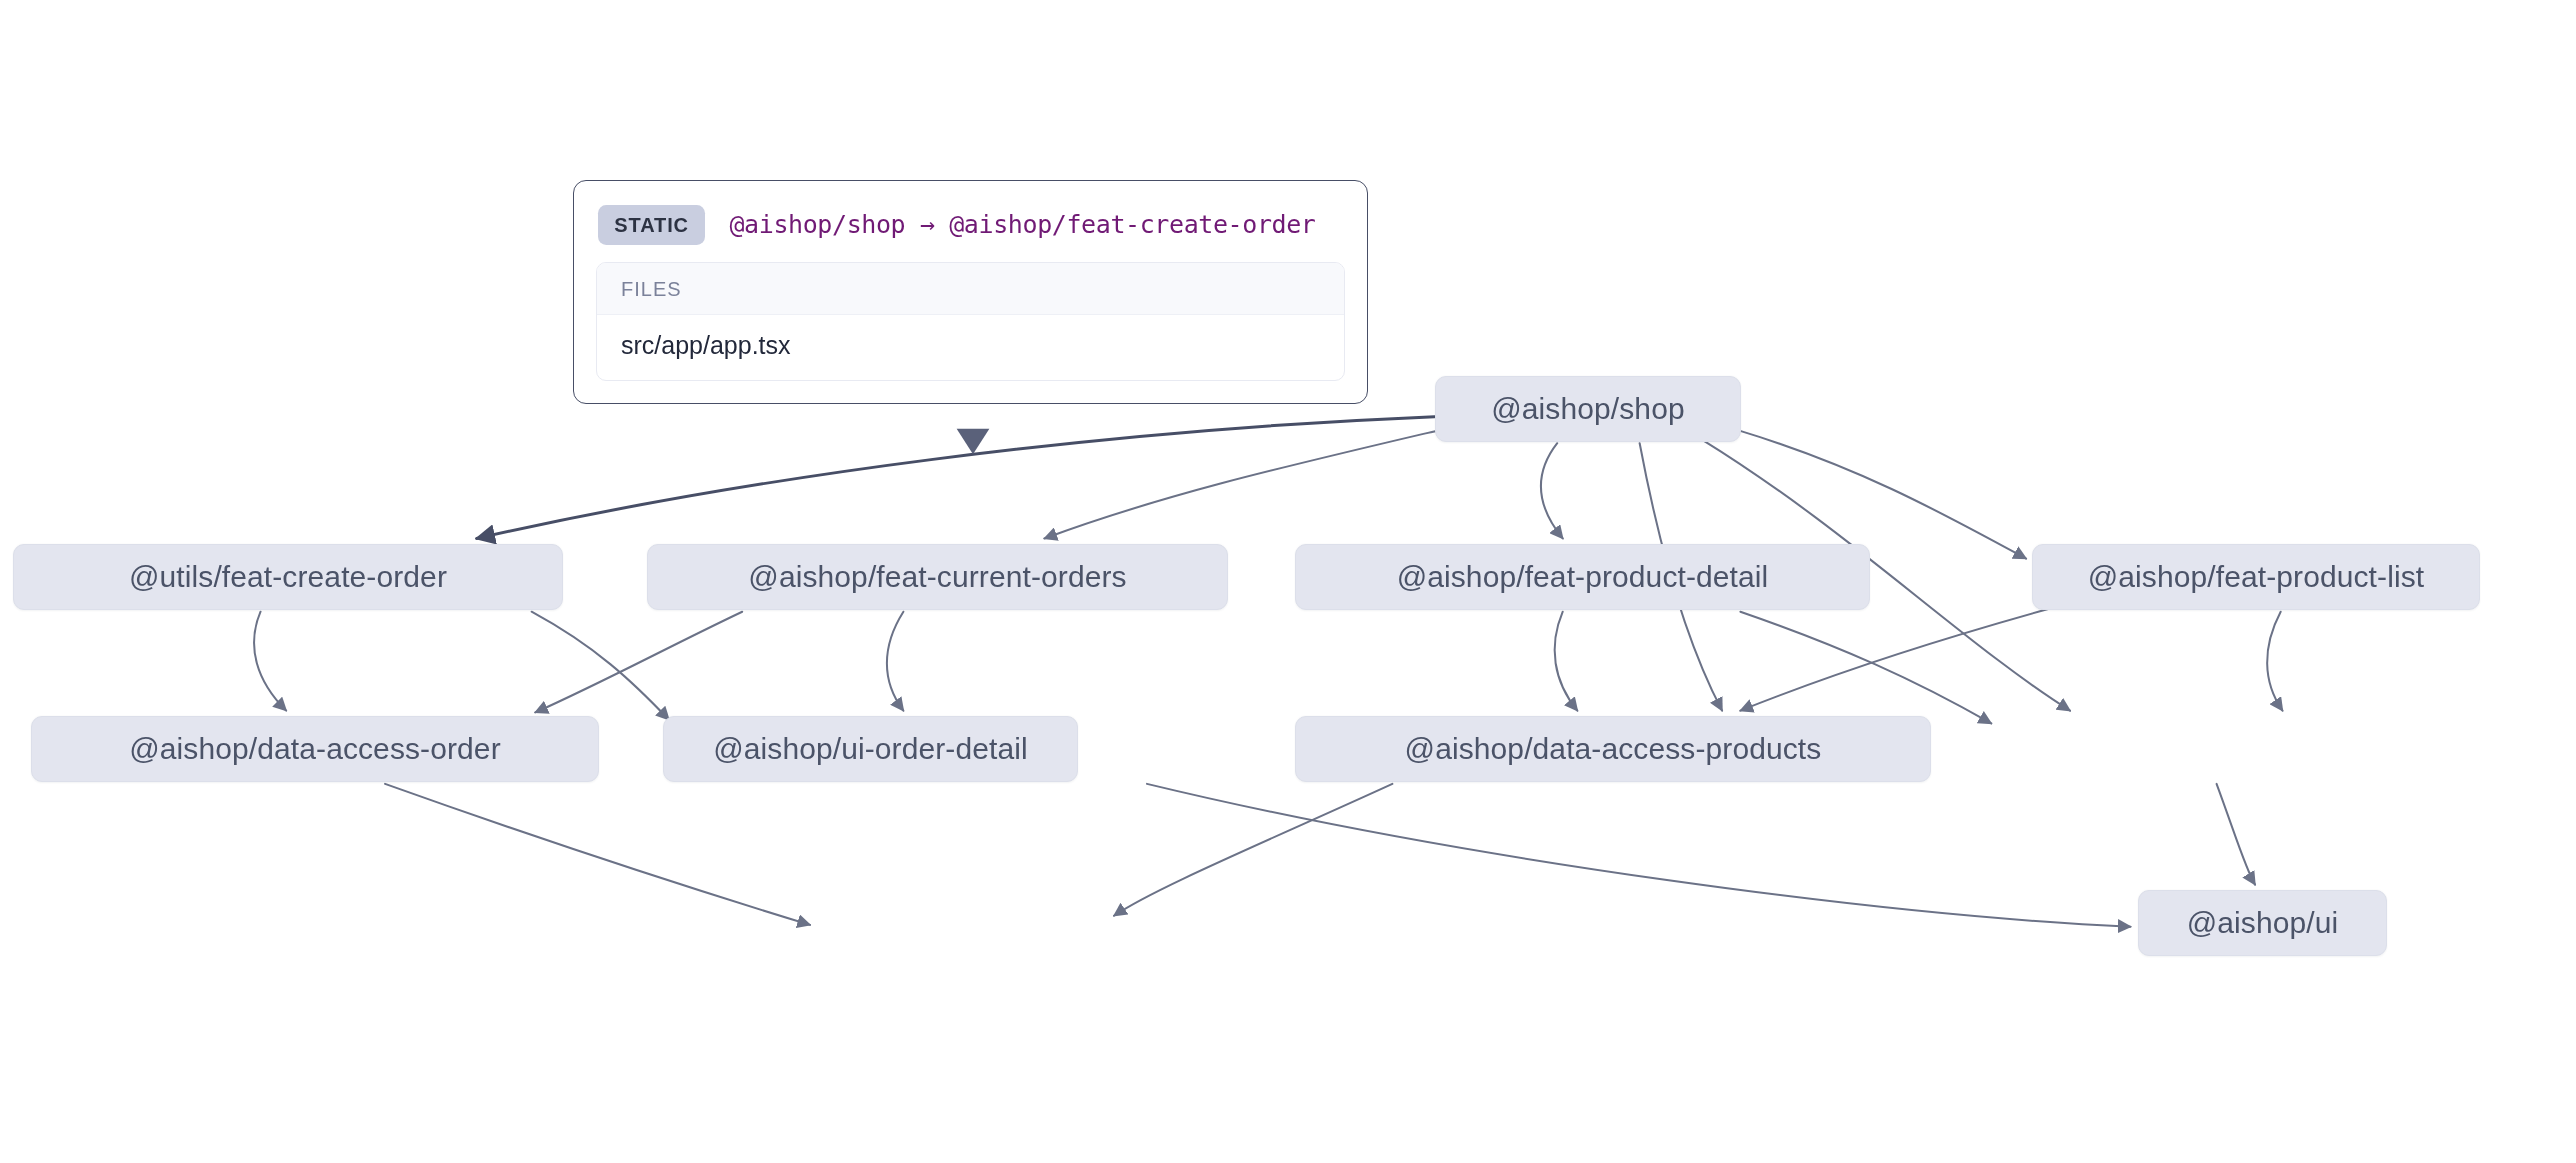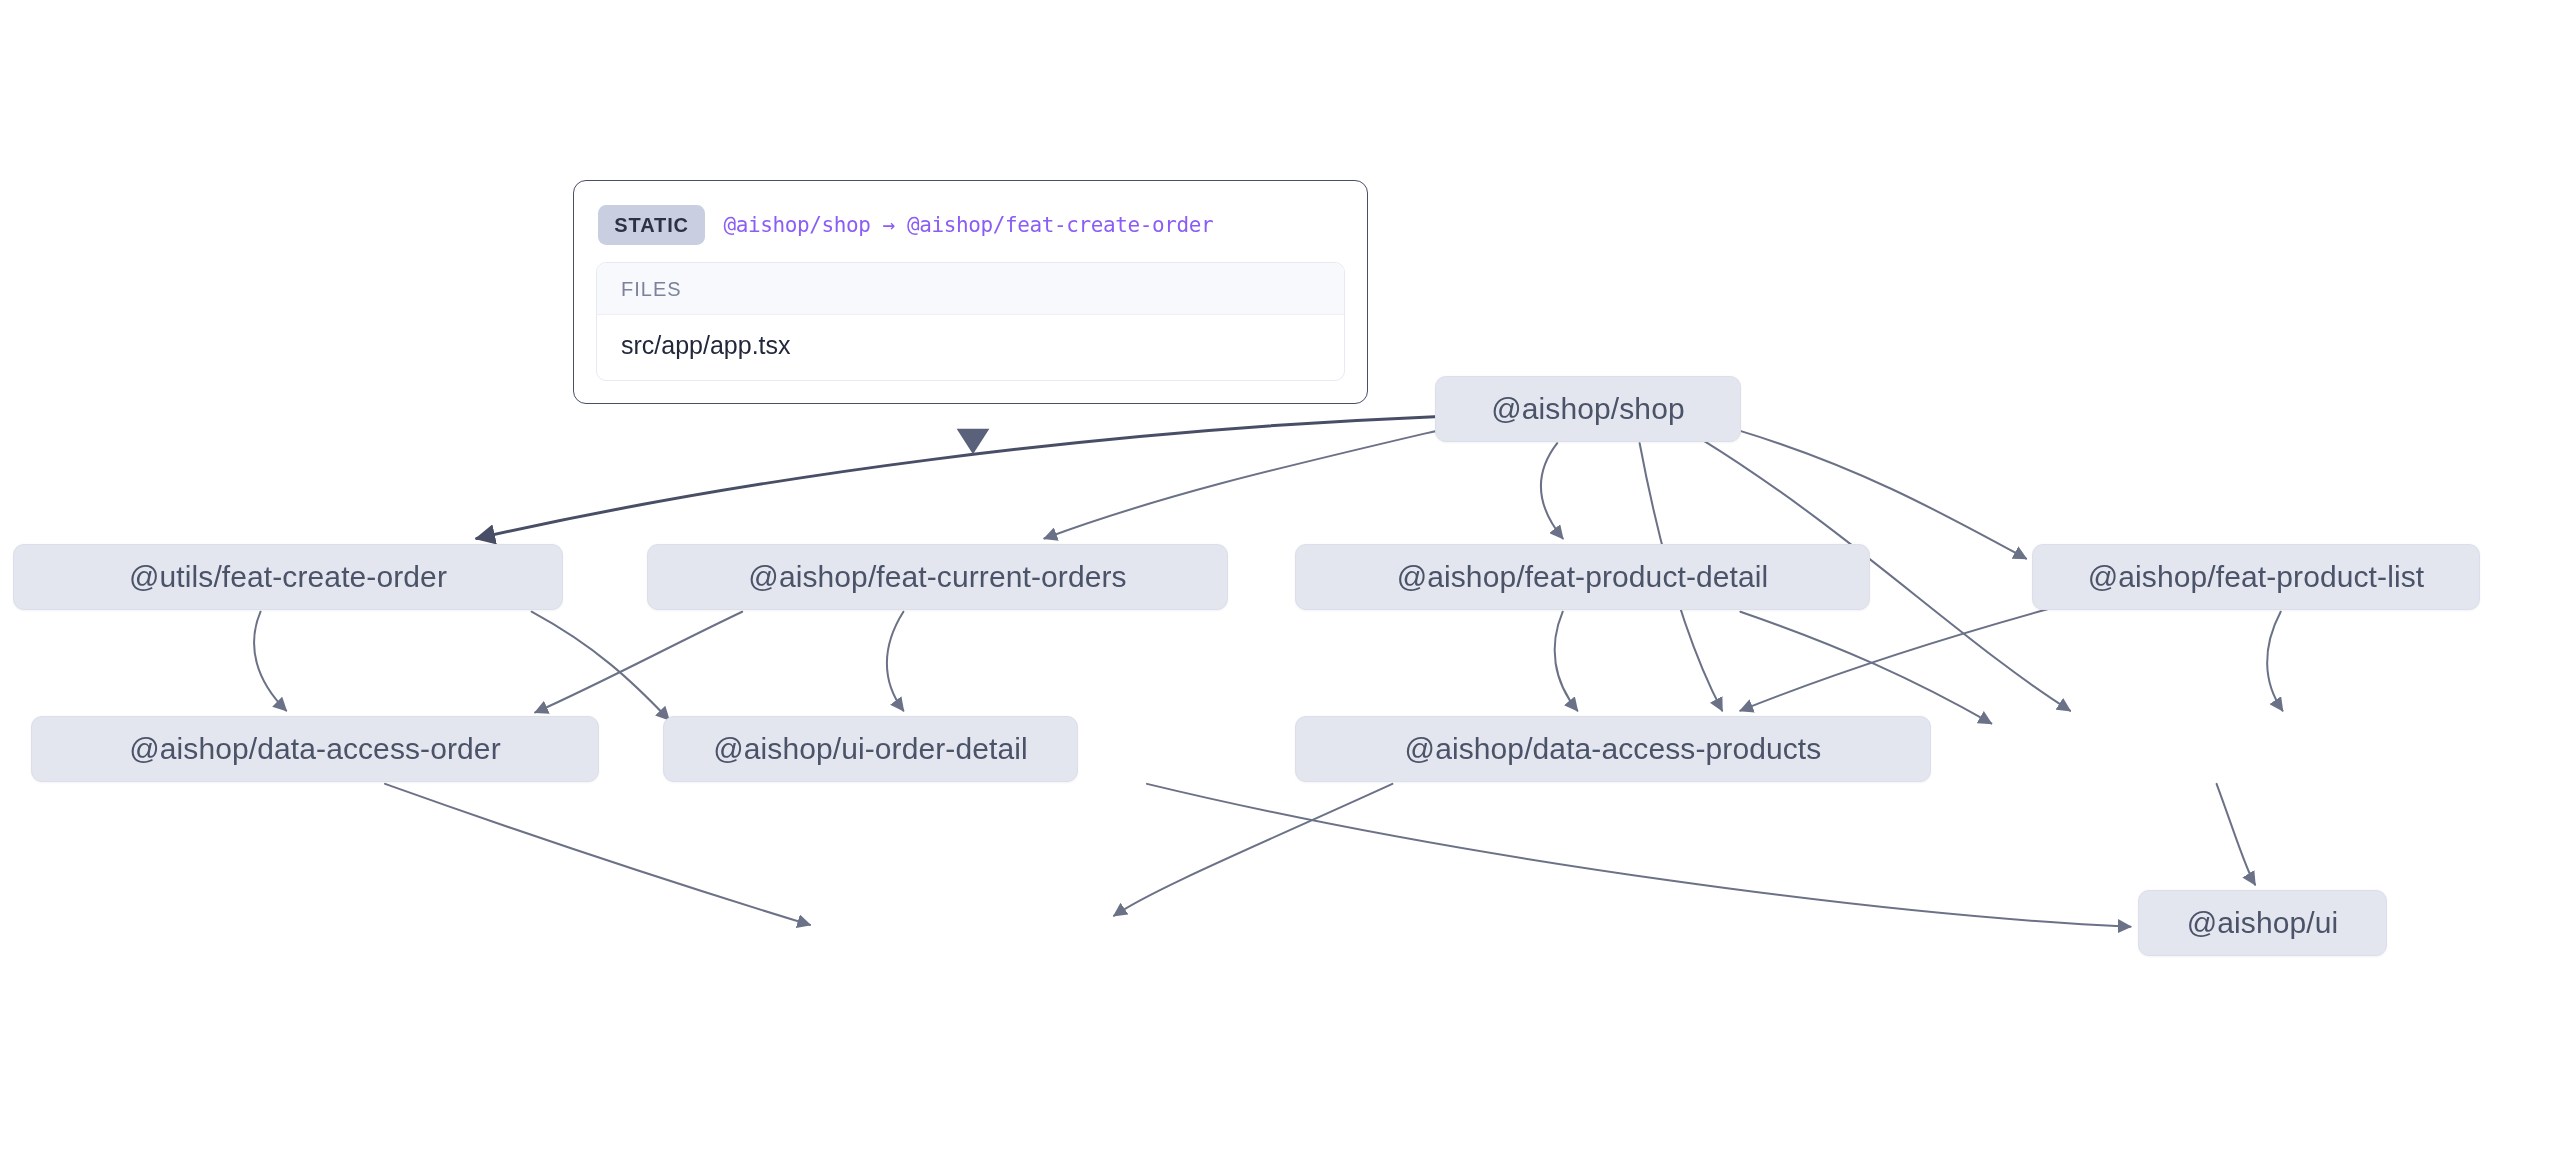--- a/index.html
+++ b/index.html
@@ -62,38 +62,38 @@
     box-sizing: border-box;
     background: #ffffff;
     border: 1.8px solid #474e66;
     border-radius: 13px;
     padding: 20px 22px 22px 22px;
     z-index: 20;
   }
   .tooltip-header {
     display: flex;
     align-items: center;
-    gap: 18px;
+    gap: 24px;
     padding: 3.7px 1.8px 5.5px 1.8px;
   }
   .badge {
     background: #c9cee0;
     color: #2c3242;
     font-size: 20px;
     font-weight: 700;
     letter-spacing: 0.9px;
     border-radius: 8.2px;
     padding: 10px 16.5px;
     line-height: 1;
     font-family: "Liberation Sans", sans-serif;
   }
   .tooltip-path {
     font-family: "DejaVu Sans Mono", monospace;
-    font-size: 21px;
-    color: #8b5cf6;
+    font-size: 25px;
+    color: #701a75;
     letter-spacing: -0.4px;
     white-space: nowrap;
   }
   .files-panel {
     margin-top: 12px;
     border: 0.9px solid #e8eaf2;
     border-radius: 10px;
     overflow: hidden;
     background: #ffffff;
   }

